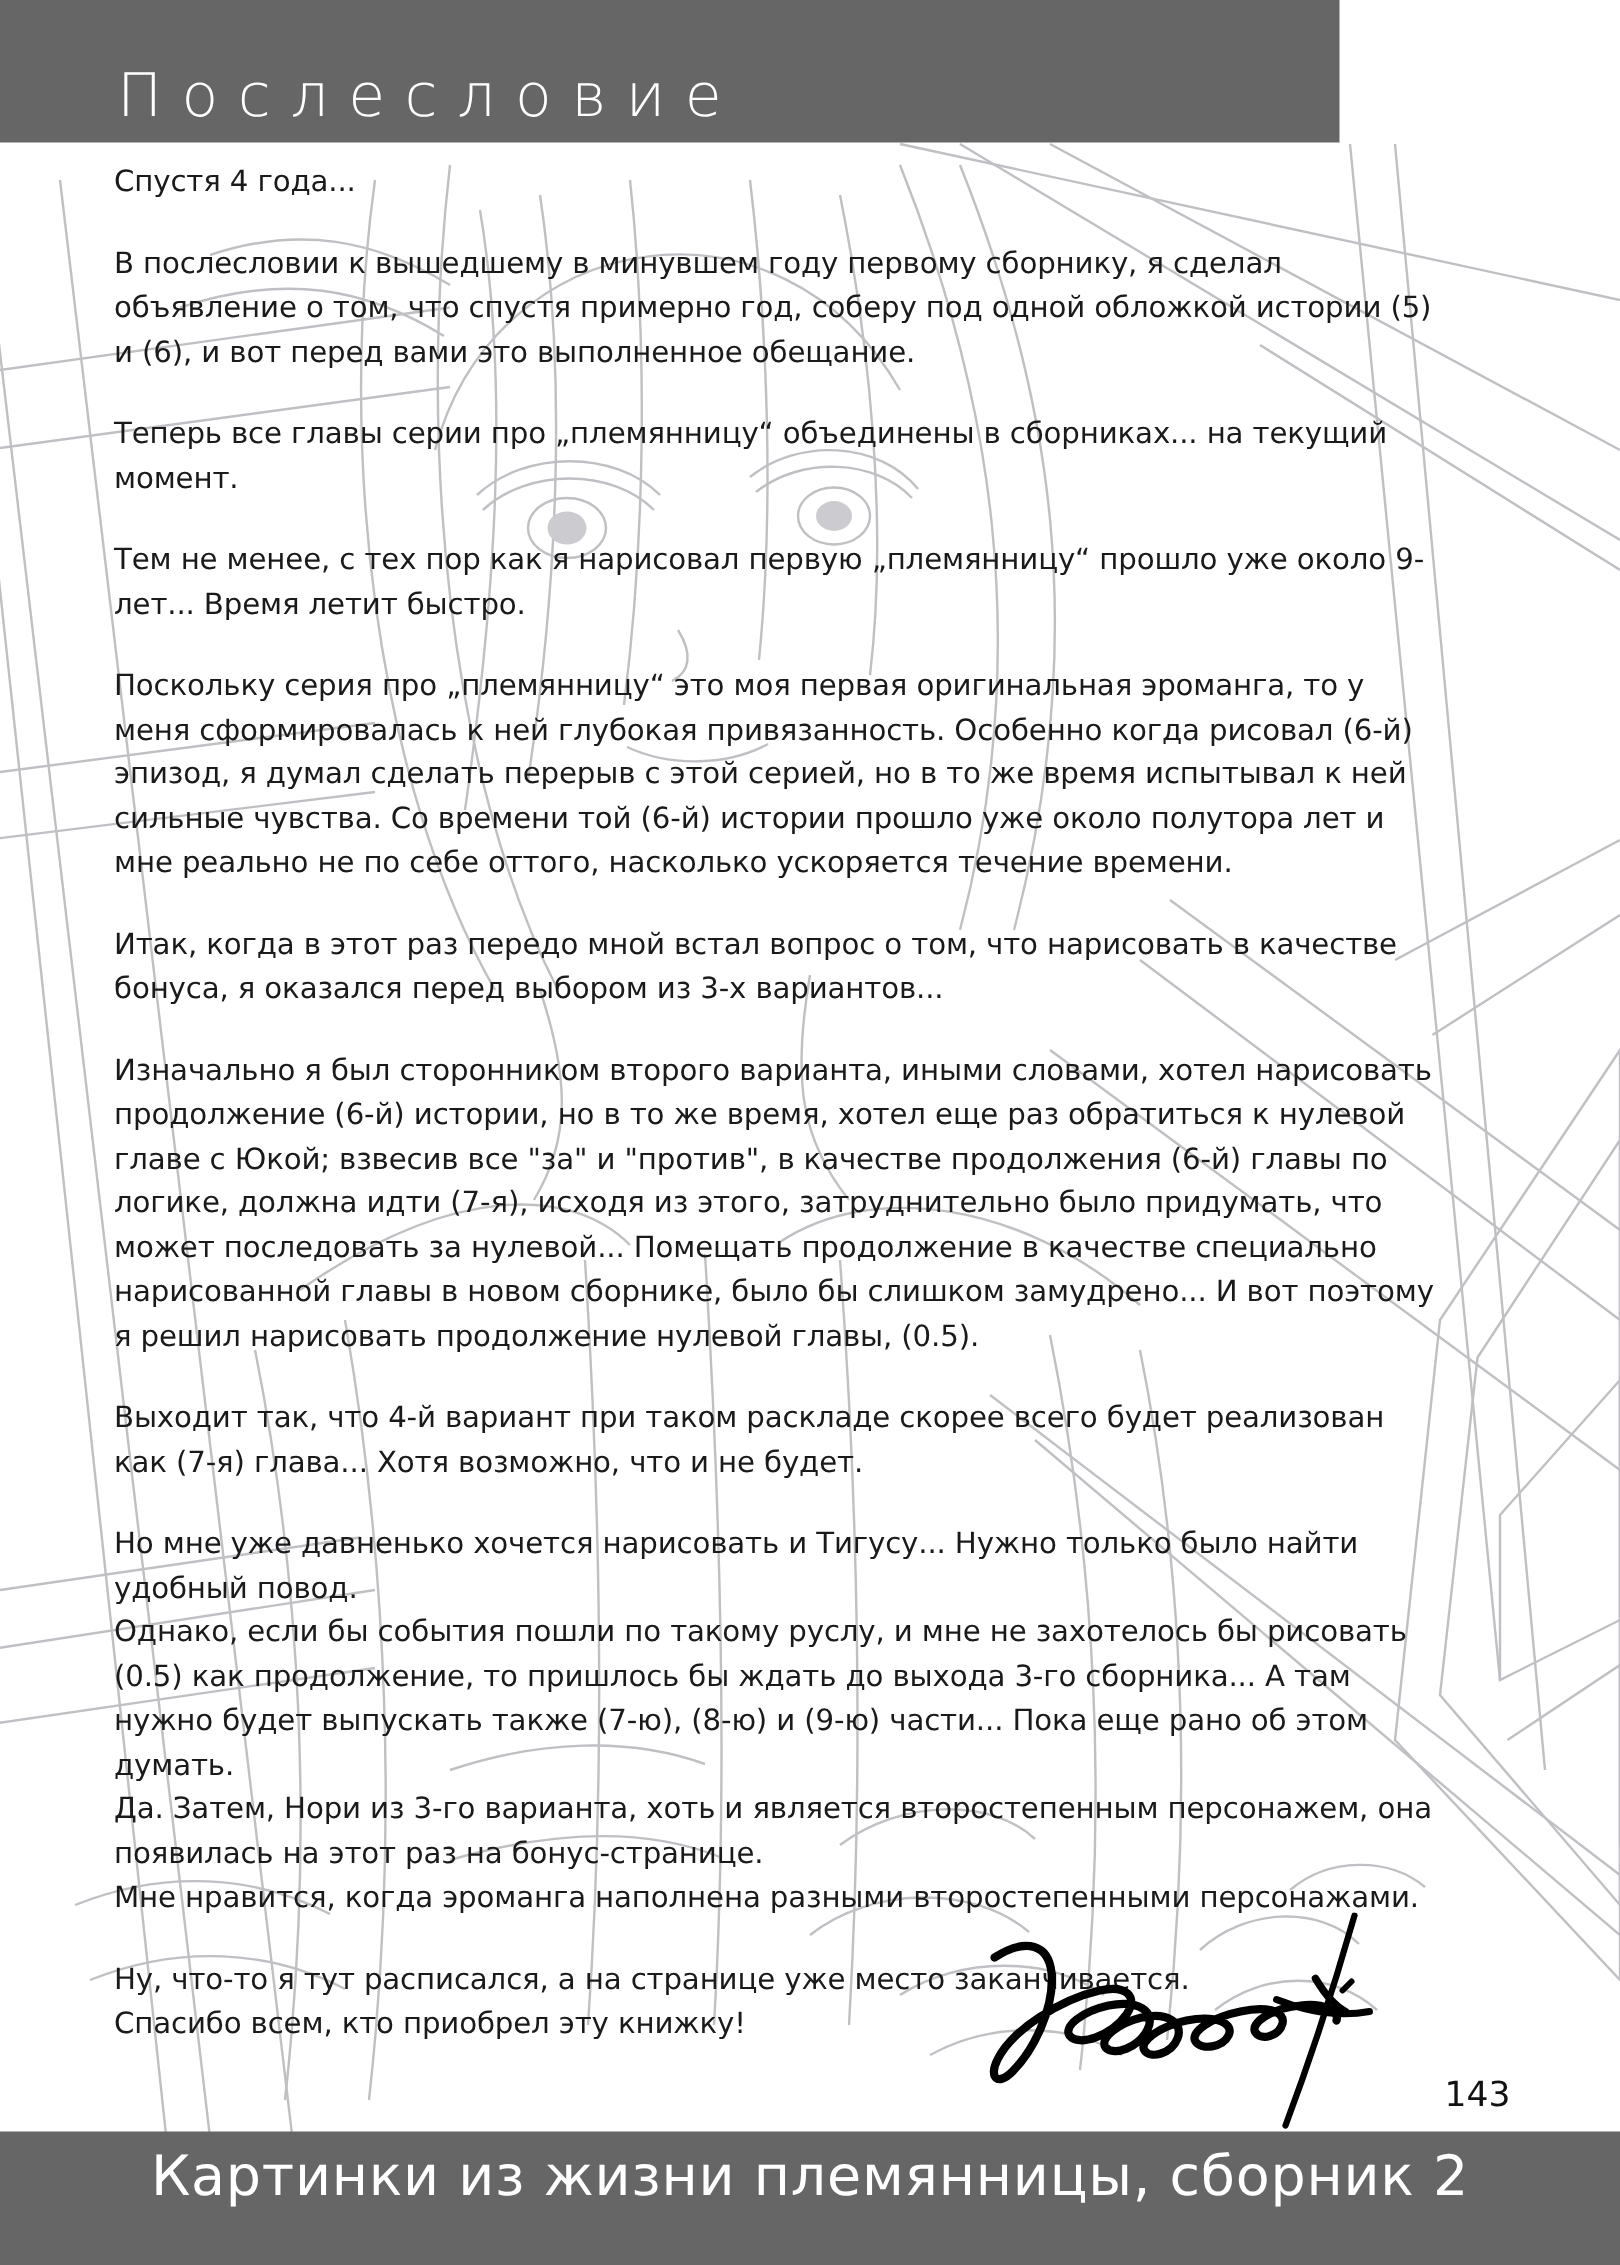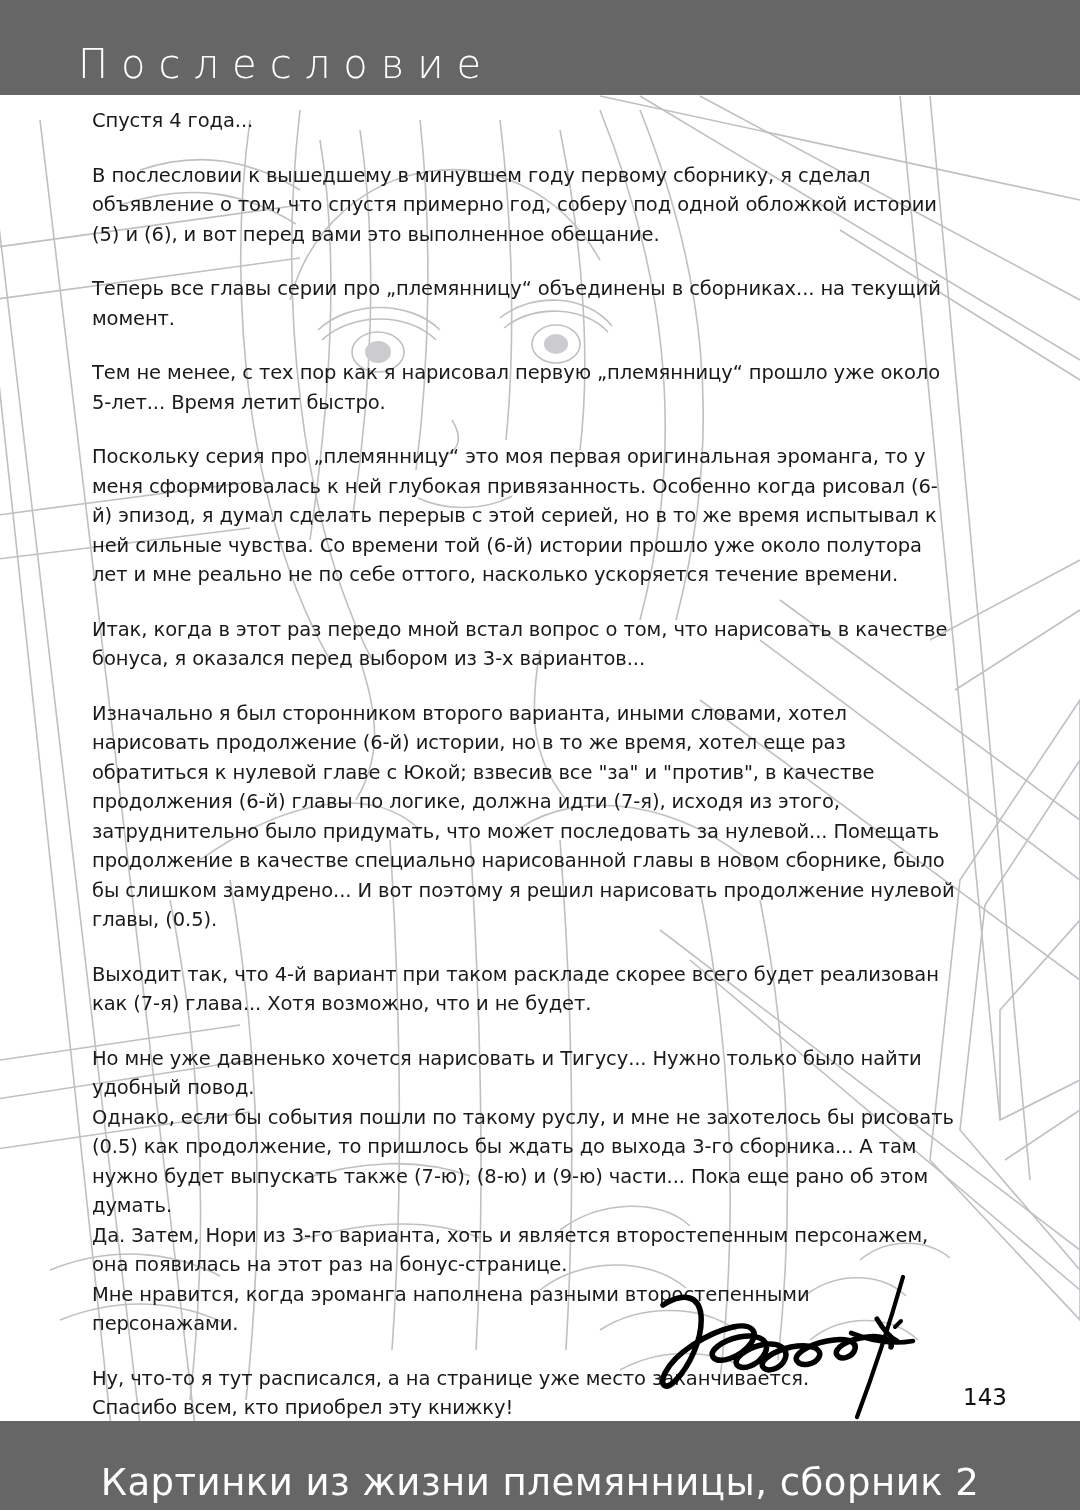--- a/index.html
+++ b/index.html
@@ -25,21 +25,21 @@
     width: 1080px;
     height: 1510px;
     z-index: 0;
     pointer-events: none;
   }
 
   
   #header-band {
     position: absolute;
     left: 0; top: 0;
-    width: 1080px;
+    width: 893px;
     height: 95px;
     background: #666666;
     z-index: 2;
   }
   #header-title {
     position: absolute;
     left: 78px;
     top: 44px;
     color: #ffffff;
     font-family: "DejaVu Sans", sans-serif;
@@ -57,21 +57,21 @@
     top: 106px;
     width: 880px;
     z-index: 3;
     color: #1a1a1a;
     font-family: "DejaVu Sans", sans-serif;
     font-size: 19.5px;
     line-height: 29.5px;
     letter-spacing: -0.1px;
   }
   #body-text p {
-    margin: 0 0 25px 16px;
+    margin: 0 0 25px 0;
     padding: 0;
   }
   #body-text p.tight {
     margin-bottom: 0;
   }
 
   
   #signature {
     position: absolute;
     left: 655px;
@@ -112,21 +112,20 @@
     top: 8px;
     width: 1080px;
     text-align: center;
     color: #ffffff;
     font-family: "DejaVu Sans", sans-serif;
     font-size: 37px;
     font-weight: 400;
     letter-spacing: 0.5px;
     line-height: 1.2;
     white-space: nowrap;
-    margin-top: 32px;
   }
 </style>
 </head>
 <body>
 
 <div id="page">
 
   <svg id="sketch-layer" viewBox="0 0 1080 1510" preserveAspectRatio="none">
     <g stroke="#bcbcc1" fill="none" stroke-width="1.6" opacity="0.95">
 
@@ -215,21 +214,21 @@
   </svg>
 
   <div id="header-band">
     <div id="header-title">Послесловие</div>
   </div>
 
   <div id="body-text">
     <p>Спустя 4 года...</p>
     <p>В послесловии к вышедшему в минувшем году первому сборнику, я сделал объявление о том, что спустя примерно год, соберу под одной обложкой истории (5) и (6), и вот перед вами это выполненное обещание.</p>
     <p>Теперь все главы серии про „племянницу“ объединены в сборниках... на текущий момент.</p>
-    <p>Тем не менее, с тех пор как я нарисовал первую „племянницу“ прошло уже около 5-лет... Время летит быстро.</p>
+    <p>Тем не менее, с тех пор как я нарисовал первую „племянницу“ прошло уже около 9-лет... Время летит быстро.</p>
     <p>Поскольку серия про „племянницу“ это моя первая оригинальная эроманга, то у меня сформировалась к ней глубокая привязанность. Особенно когда рисовал (6-й) эпизод, я думал сделать перерыв с этой серией, но в то же время испытывал к ней сильные чувства. Со времени той (6-й) истории прошло уже около полутора лет и мне реально не по себе оттого, насколько ускоряется течение времени.</p>
     <p>Итак, когда в этот раз передо мной встал вопрос о том, что нарисовать в качестве бонуса, я оказался перед выбором из 3-х вариантов...</p>
     <p>Изначально я был сторонником второго варианта, иными словами, хотел нарисовать продолжение (6-й) истории, но в то же время, хотел еще раз обратиться к нулевой главе с Юкой; взвесив все "за" и "против", в качестве продолжения (6-й) главы по логике, должна идти (7-я), исходя из этого, затруднительно было придумать, что может последовать за нулевой... Помещать продолжение в качестве специально нарисованной главы в новом сборнике, было бы слишком замудрено... И вот поэтому я решил нарисовать продолжение нулевой главы, (0.5).</p>
     <p>Выходит так, что 4-й вариант при таком раскладе скорее всего будет реализован как (7-я) глава... Хотя возможно, что и не будет.</p>
     <p class="tight">Но мне уже давненько хочется нарисовать и Тигусу... Нужно только было найти удобный повод.</p>
     <p class="tight">Однако, если бы события пошли по такому руслу, и мне не захотелось бы рисовать (0.5) как продолжение, то пришлось бы ждать до выхода 3-го сборника... А там нужно будет выпускать также (7-ю), (8-ю) и (9-ю) части... Пока еще рано об этом думать.</p>
     <p class="tight">Да. Затем, Нори из 3-го варианта, хоть и является второстепенным персонажем, она появилась на этот раз на бонус-странице.</p>
     <p>Мне нравится, когда эроманга наполнена разными второстепенными персонажами.</p>
     <p class="tight">Ну, что-то я тут расписался, а на странице уже место заканчивается.</p>
     <p class="tight">Спасибо всем, кто приобрел эту книжку!</p>

